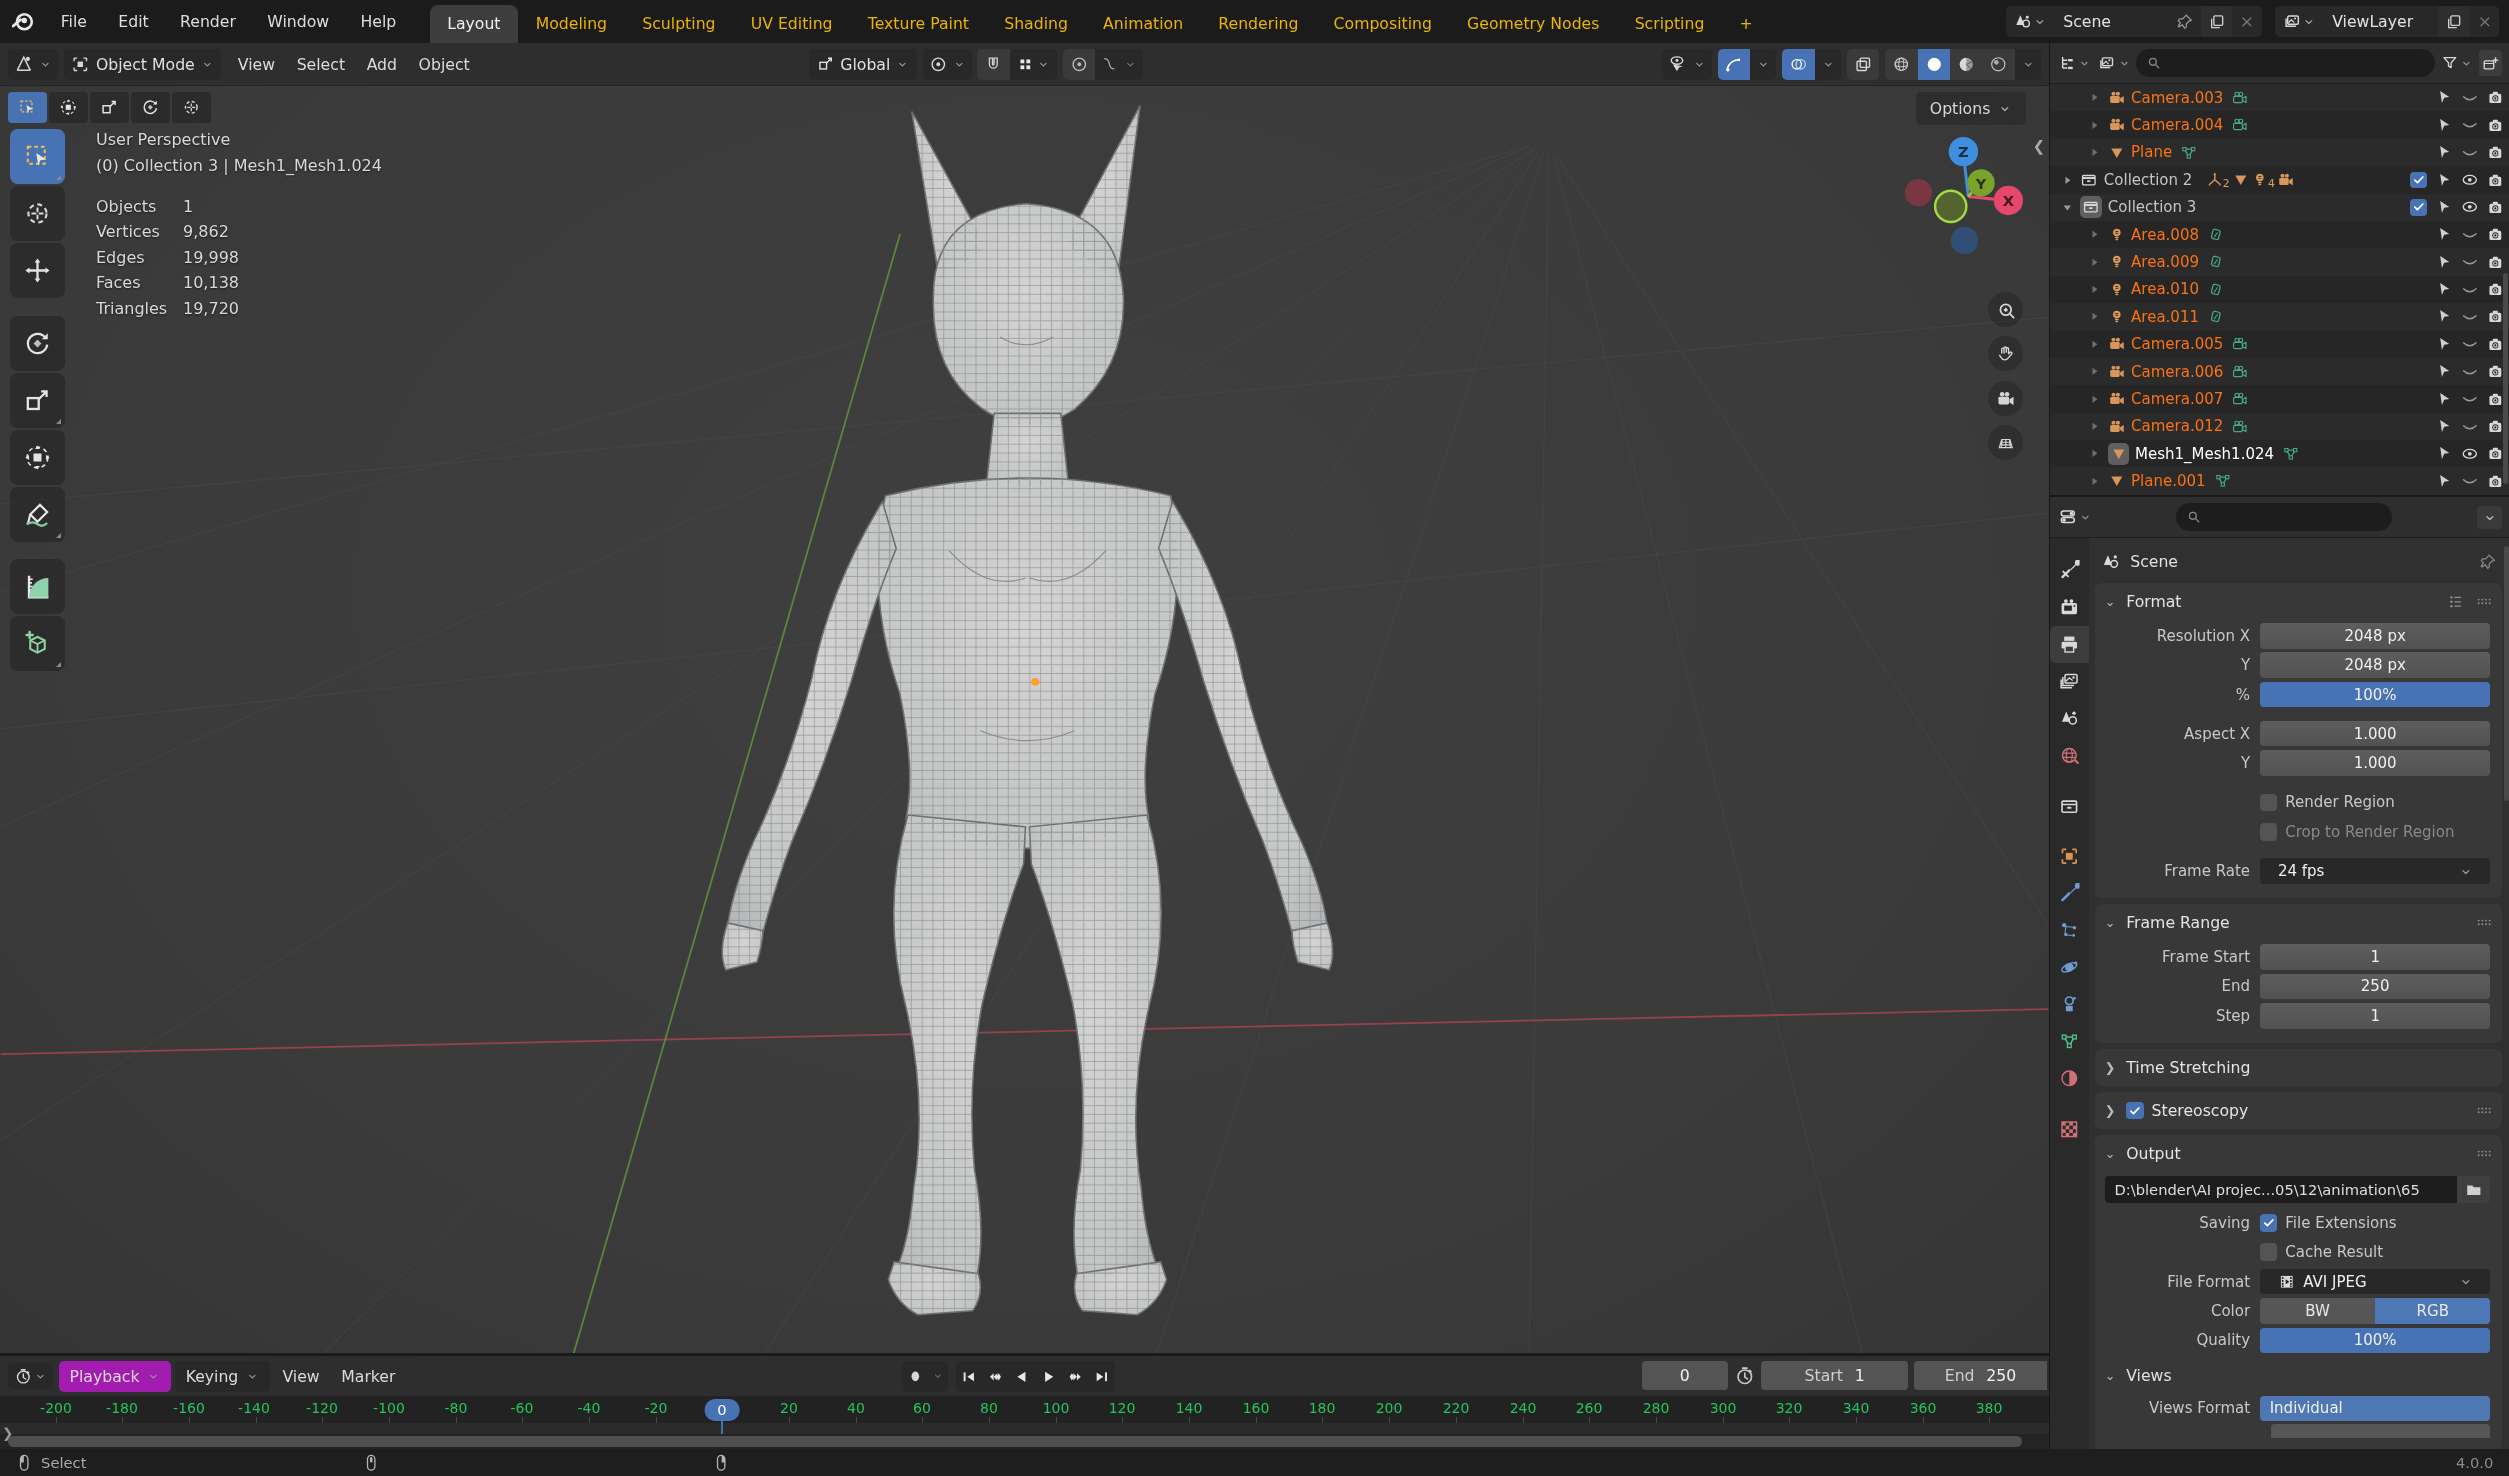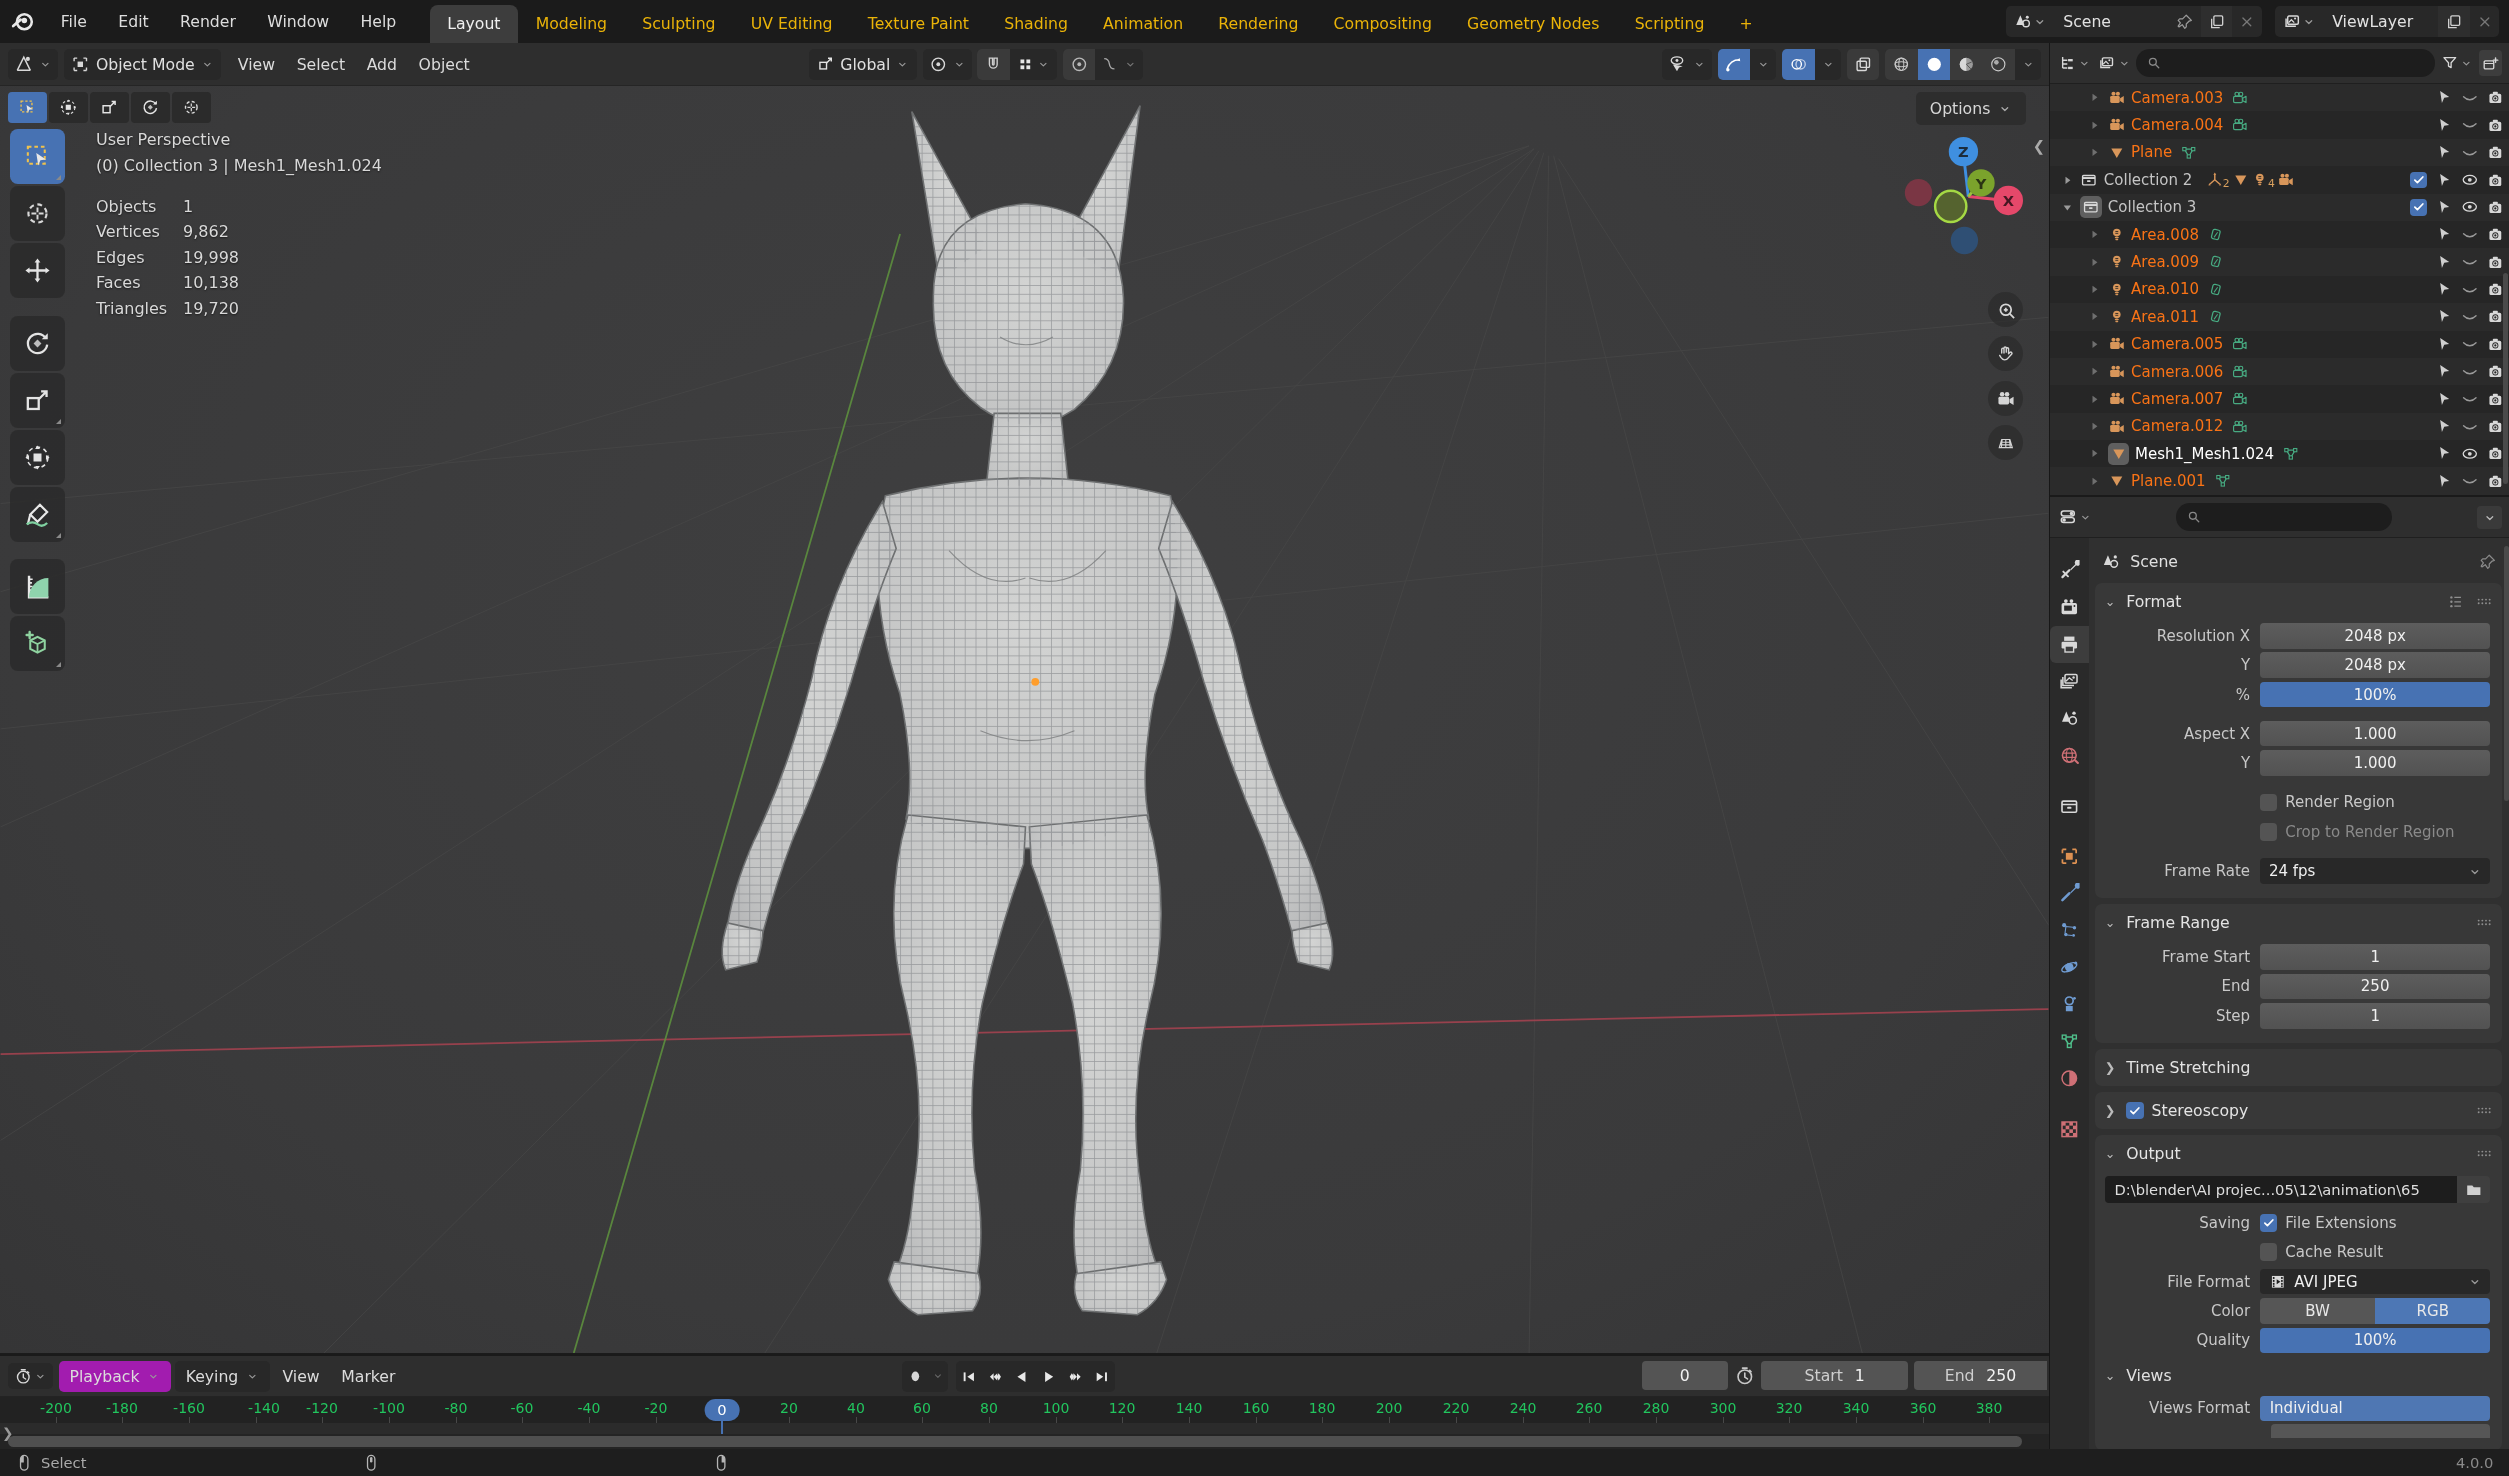--- a/index.html
+++ b/index.html
@@ -94,21 +94,21 @@
   #breadcrumb { display:flex; align-items:center; gap:9.8px; padding:3.9px 5.9px 11.8px; color:#e0e0e0; }
   .panel { background:#383838; border-radius:6.9px; margin-bottom:5.9px; padding-bottom:11.8px; }
   .panel.collapsed { padding-bottom:0; }
   .panel-h { display:flex; align-items:center; gap:7.8px; height:37px; padding:0 9.8px; color:#e4e4e4; }
   .panel-h .grip { margin-left:auto; }
   .prow { display:flex; align-items:center; height:27.4px; margin:2px 11.8px 2px 0; }
   .prow .plabel { width:165px; text-align:right; padding-right:9.8px; color:#c8c8c8; font-size:15px; white-space:nowrap; }
   .prow .pfield { flex:1; height:25.5px; border-radius:3.9px; background:#565656; display:flex; align-items:center;
     justify-content:center; color:#f0f0f0; font-size:15px; position:relative;text-align:right; }
   .prow .pfield.slider { background:#4772b3; }
-  .prow .pfield.drop { background:#282828; justify-content:flex-start; padding:0 9px; gap:7.8px; }
+  .prow .pfield.drop { background:#282828; justify-content:flex-start; padding:0 18px; gap:7.8px; }
   .prow .pfield.drop .chev { margin-left:auto; }
   .prow .pfield.btnblue { background:#4f77b3; justify-content:flex-start; padding:0 9.8px; }
   .prow.gap { height:7.8px; }
   .checkrow { display:flex; align-items:center; gap:7.8px; }
   .checkrow .cklabel { color:#c8c8c8; font-size:15px; }
   .checkrow.dimmed .cklabel { color:#8a8a8a; }
   .ckbox { width:17.6px; height:17.6px; border-radius:3.9px; background:#545454; flex:none;
     display:flex; align-items:center; justify-content:center; }
   .ckbox.checked { background:#4772b3; }
   .pathfield { flex:1; height:27.4px; background:#1d1d1d; border-radius:3.9px 0 0 3.9px; color:#dedede;
@@ -1846,21 +1846,21 @@
         <span>250</span>
     </div>
   </div>
   <div id="tl-ruler">
       <span class="tick-lbl" style="left: 56px;">-200</span>
       <span class="tick-mark" style="left: 56px;"></span>
       <span class="tick-lbl" style="left: 122px;">-180</span>
       <span class="tick-mark" style="left: 122px;"></span>
       <span class="tick-lbl" style="left: 189px;">-160</span>
       <span class="tick-mark" style="left: 189px;"></span>
-      <span class="tick-lbl" style="left: 264px;">-140</span>
+      <span class="tick-lbl" style="left: 254px;">-140</span>
       <span class="tick-mark" style="left: 256px;"></span>
       <span class="tick-lbl" style="left: 322px;">-120</span>
       <span class="tick-mark" style="left: 322px;"></span>
       <span class="tick-lbl" style="left: 389px;">-100</span>
       <span class="tick-mark" style="left: 389px;"></span>
       <span class="tick-lbl" style="left: 456px;">-80</span>
       <span class="tick-mark" style="left: 456px;"></span>
       <span class="tick-lbl" style="left: 522px;">-60</span>
       <span class="tick-mark" style="left: 522px;"></span>
       <span class="tick-lbl" style="left: 589px;">-40</span>

